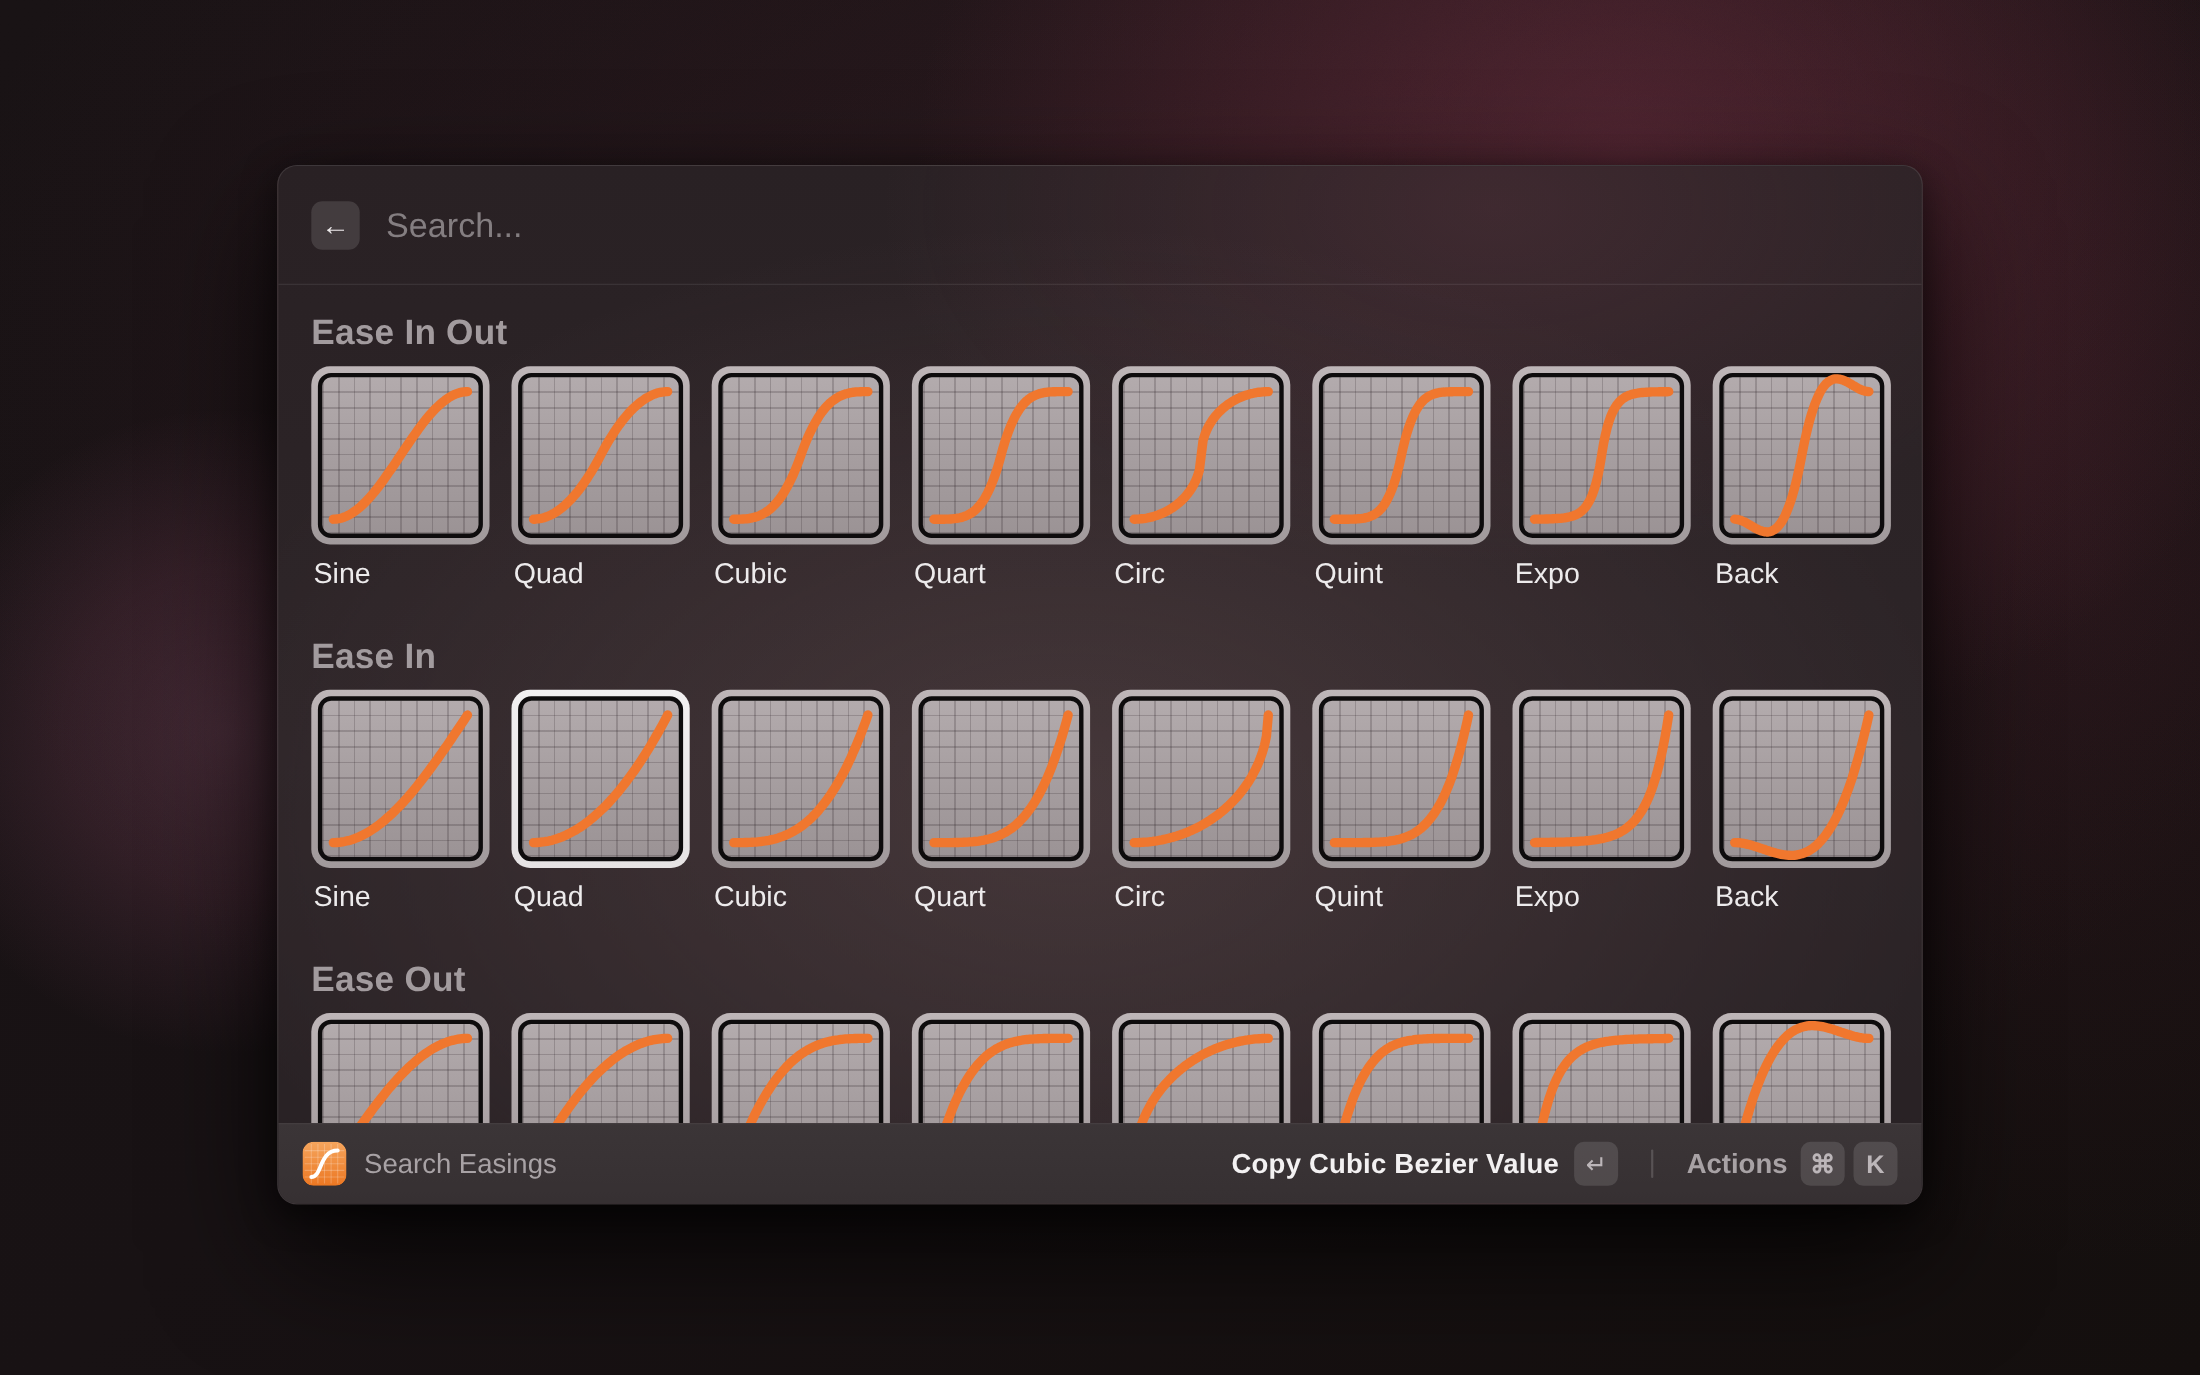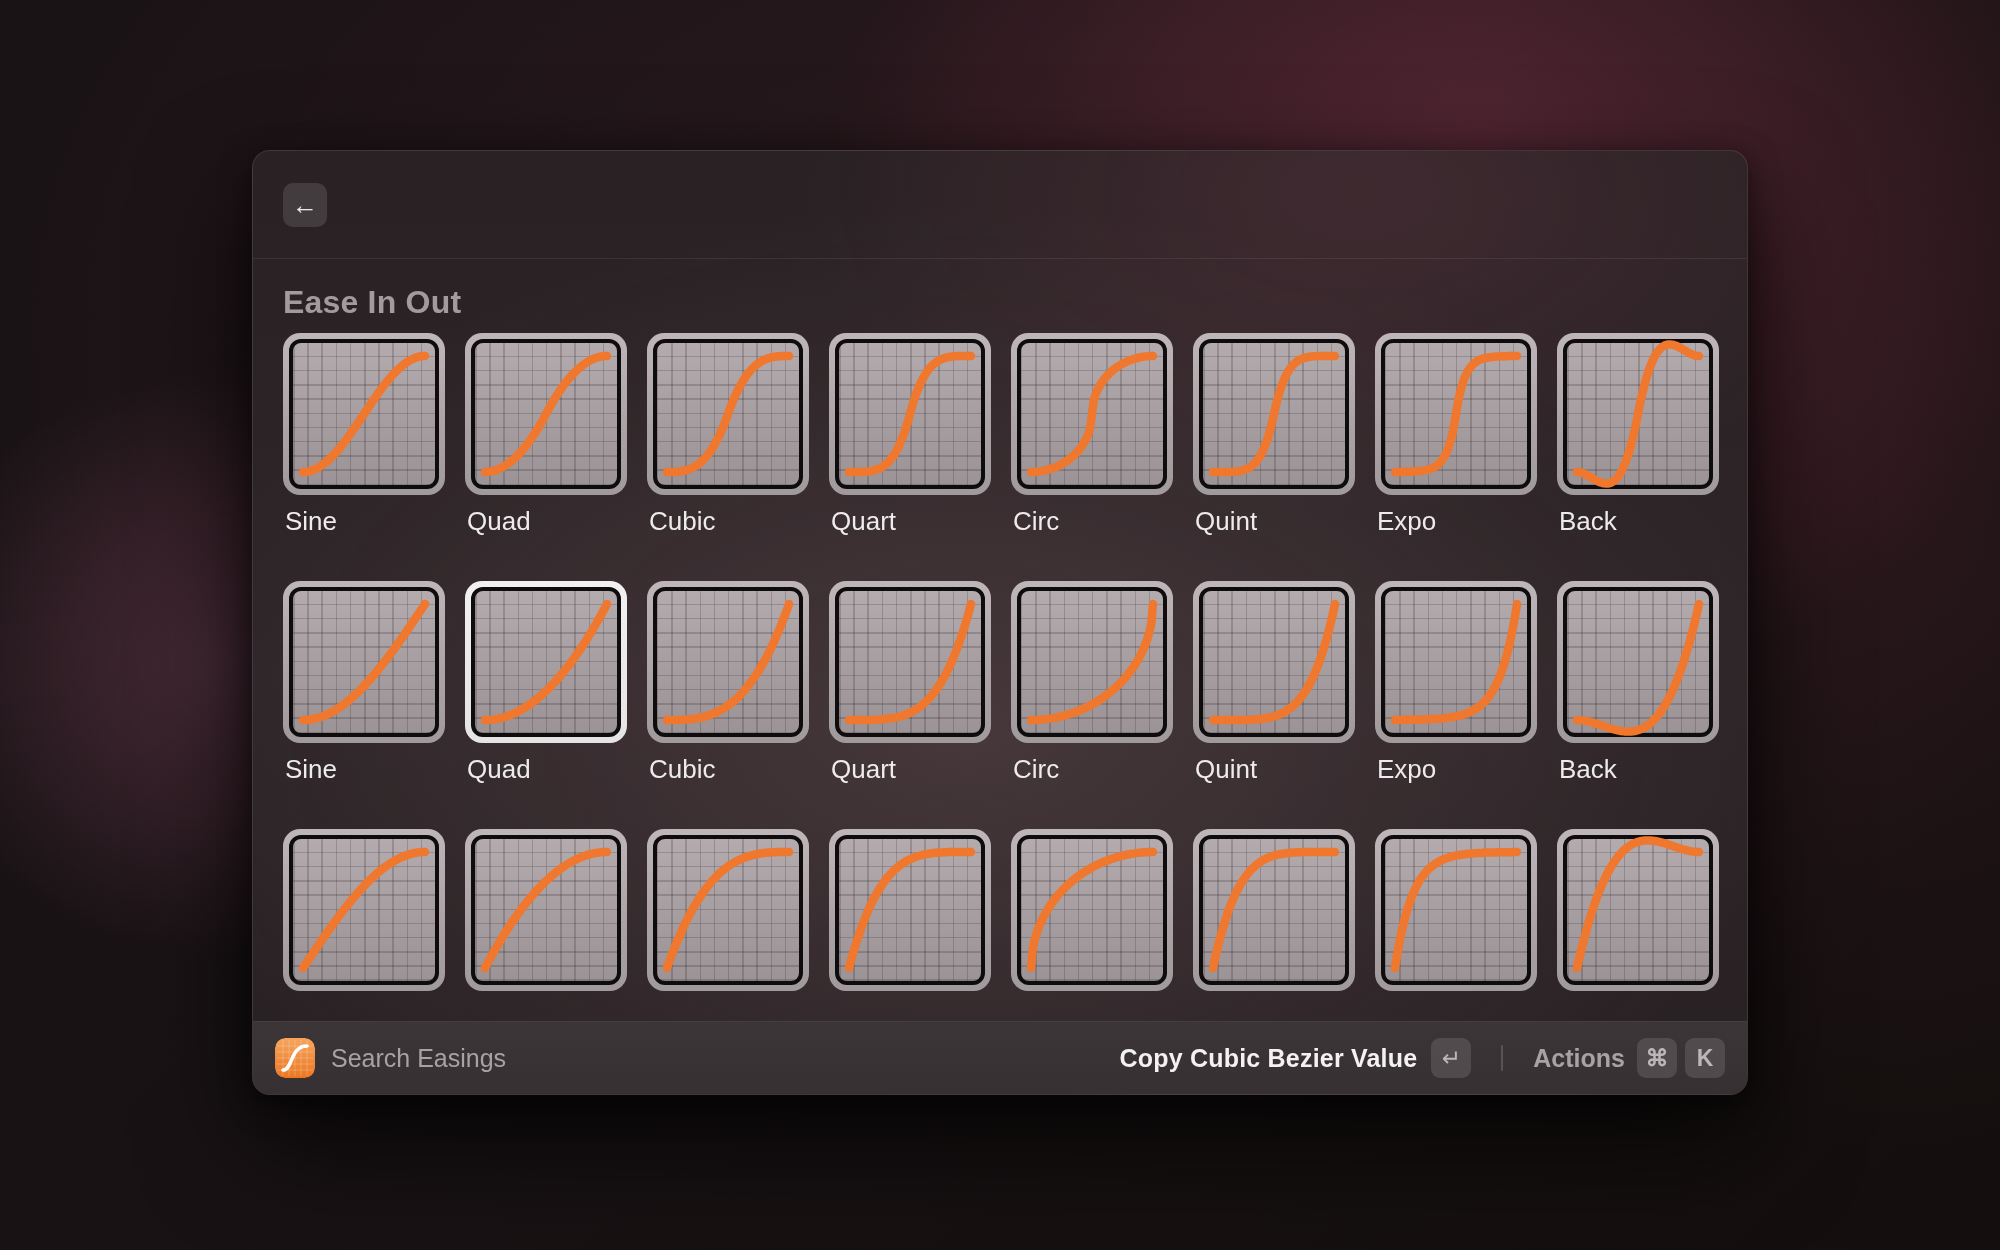--- a/index.html
+++ b/index.html
@@ -126,20 +126,21 @@
     <rect width="2000" height="1250" filter="url(#noiseF)"></rect>
   </svg>
 </div>
 
 <div class="window">
 
   <div class="header">
     <button class="back-btn">
       <span>←</span>
     </button>
+    <input class="search-input" type="text" placeholder="Search..." style="">
   </div>
 
   <div class="content" id="content">
       <div class="section">
         <div class="section-header">Ease In Out</div>
         <div class="cards">
           <div class="cell">
             <div class="card">
               <div class="plot"></div>
               <svg class="curve-svg" width="142" height="142" viewBox="0 0 142 142">
@@ -207,20 +208,21 @@
               <div class="plot"></div>
               <svg class="curve-svg" width="142" height="142" viewBox="0 0 142 142">
                 <path d="M10.0 129.0 L11.7 129.1 L13.4 129.4 L15.1 129.9 L16.8 130.6 L18.5 131.3 L20.2 132.2 L21.9 133.2 L23.6 134.1 L25.3 135.1 L26.9 136.1 L28.6 137.1 L30.3 138.0 L32.0 138.8 L33.7 139.5 L35.4 140.0 L37.1 140.4 L38.8 140.6 L40.5 140.6 L42.2 140.3 L43.9 139.7 L45.6 138.8 L47.3 137.6 L49.0 136.1 L50.7 134.1 L52.4 131.8 L54.1 129.0 L55.8 125.7 L57.4 121.9 L59.1 117.7 L60.8 112.9 L62.5 107.5 L64.2 101.5 L65.9 94.9 L67.6 87.6 L69.3 79.7 L71.0 71.0 L72.7 62.3 L74.4 54.4 L76.1 47.1 L77.8 40.5 L79.5 34.5 L81.2 29.1 L82.9 24.3 L84.6 20.1 L86.3 16.3 L87.9 13.0 L89.6 10.2 L91.3 7.9 L93.0 5.9 L94.7 4.4 L96.4 3.2 L98.1 2.3 L99.8 1.7 L101.5 1.4 L103.2 1.4 L104.9 1.6 L106.6 2.0 L108.3 2.5 L110.0 3.2 L111.7 4.0 L113.4 4.9 L115.1 5.9 L116.8 6.9 L118.4 7.9 L120.1 8.8 L121.8 9.8 L123.5 10.7 L125.2 11.4 L126.9 12.1 L128.6 12.6 L130.3 12.9 L132.0 13.0" fill="none" stroke="#f0772e" stroke-width="8.5" stroke-linecap="round" stroke-linejoin="round"></path>
               </svg>
             </div>
             <div class="card-label">Back</div>
           </div>
         </div>
       </div>
       <div class="section">
+        <div class="section-header">Ease In</div>
         <div class="cards">
           <div class="cell">
             <div class="card">
               <div class="plot"></div>
               <svg class="curve-svg" width="142" height="142" viewBox="0 0 142 142">
                 <path d="M10.0 129.0 L11.7 129.0 L13.4 128.9 L15.1 128.8 L16.8 128.6 L18.5 128.3 L20.2 128.0 L21.9 127.6 L23.6 127.2 L25.3 126.8 L26.9 126.3 L28.6 125.7 L30.3 125.0 L32.0 124.4 L33.7 123.6 L35.4 122.8 L37.1 122.0 L38.8 121.1 L40.5 120.2 L42.2 119.2 L43.9 118.1 L45.6 117.0 L47.3 115.9 L49.0 114.7 L50.7 113.5 L52.4 112.2 L54.1 110.8 L55.8 109.5 L57.4 108.0 L59.1 106.5 L60.8 105.0 L62.5 103.5 L64.2 101.9 L65.9 100.2 L67.6 98.5 L69.3 96.8 L71.0 95.0 L72.7 93.2 L74.4 91.4 L76.1 89.5 L77.8 87.6 L79.5 85.6 L81.2 83.6 L82.9 81.6 L84.6 79.5 L86.3 77.4 L87.9 75.3 L89.6 73.2 L91.3 71.0 L93.0 68.8 L94.7 66.6 L96.4 64.3 L98.1 62.0 L99.8 59.7 L101.5 57.4 L103.2 55.0 L104.9 52.7 L106.6 50.3 L108.3 47.9 L110.0 45.5 L111.7 43.0 L113.4 40.6 L115.1 38.1 L116.8 35.6 L118.4 33.1 L120.1 30.6 L121.8 28.1 L123.5 25.6 L125.2 23.1 L126.9 20.6 L128.6 18.1 L130.3 15.5 L132.0 13.0" fill="none" stroke="#f0772e" stroke-width="8.5" stroke-linecap="round" stroke-linejoin="round"></path>
               </svg>
             </div>
             <div class="card-label">Sine</div>
           </div>
@@ -283,20 +285,21 @@
               <div class="plot"></div>
               <svg class="curve-svg" width="142" height="142" viewBox="0 0 142 142">
                 <path d="M10.0 129.0 L11.7 129.0 L13.4 129.1 L15.1 129.3 L16.8 129.6 L18.5 129.8 L20.2 130.2 L21.9 130.6 L23.6 131.0 L25.3 131.5 L26.9 132.0 L28.6 132.5 L30.3 133.0 L32.0 133.6 L33.7 134.2 L35.4 134.7 L37.1 135.3 L38.8 135.9 L40.5 136.4 L42.2 137.0 L43.9 137.5 L45.6 138.0 L47.3 138.5 L49.0 138.9 L50.7 139.3 L52.4 139.7 L54.1 140.0 L55.8 140.2 L57.4 140.4 L59.1 140.5 L60.8 140.6 L62.5 140.6 L64.2 140.5 L65.9 140.3 L67.6 140.0 L69.3 139.6 L71.0 139.2 L72.7 138.6 L74.4 137.9 L76.1 137.1 L77.8 136.2 L79.5 135.1 L81.2 134.0 L82.9 132.6 L84.6 131.2 L86.3 129.6 L87.9 127.8 L89.6 125.9 L91.3 123.9 L93.0 121.6 L94.7 119.2 L96.4 116.7 L98.1 113.9 L99.8 111.0 L101.5 107.8 L103.2 104.5 L104.9 101.0 L106.6 97.2 L108.3 93.3 L110.0 89.1 L111.7 84.7 L113.4 80.1 L115.1 75.3 L116.8 70.2 L118.4 64.9 L120.1 59.3 L121.8 53.5 L123.5 47.4 L125.2 41.1 L126.9 34.5 L128.6 27.6 L130.3 20.4 L132.0 13.0" fill="none" stroke="#f0772e" stroke-width="8.5" stroke-linecap="round" stroke-linejoin="round"></path>
               </svg>
             </div>
             <div class="card-label">Back</div>
           </div>
         </div>
       </div>
       <div class="section">
+        <div class="section-header">Ease Out</div>
         <div class="cards">
           <div class="cell">
             <div class="card">
               <div class="plot"></div>
               <svg class="curve-svg" width="142" height="142" viewBox="0 0 142 142">
                 <path d="M10.0 129.0 L11.7 126.5 L13.4 123.9 L15.1 121.4 L16.8 118.9 L18.5 116.4 L20.2 113.9 L21.9 111.4 L23.6 108.9 L25.3 106.4 L26.9 103.9 L28.6 101.4 L30.3 99.0 L32.0 96.5 L33.7 94.1 L35.4 91.7 L37.1 89.3 L38.8 87.0 L40.5 84.6 L42.2 82.3 L43.9 80.0 L45.6 77.7 L47.3 75.4 L49.0 73.2 L50.7 71.0 L52.4 68.8 L54.1 66.7 L55.8 64.6 L57.4 62.5 L59.1 60.4 L60.8 58.4 L62.5 56.4 L64.2 54.4 L65.9 52.5 L67.6 50.6 L69.3 48.8 L71.0 47.0 L72.7 45.2 L74.4 43.5 L76.1 41.8 L77.8 40.1 L79.5 38.5 L81.2 37.0 L82.9 35.5 L84.6 34.0 L86.3 32.5 L87.9 31.2 L89.6 29.8 L91.3 28.5 L93.0 27.3 L94.7 26.1 L96.4 25.0 L98.1 23.9 L99.8 22.8 L101.5 21.8 L103.2 20.9 L104.9 20.0 L106.6 19.2 L108.3 18.4 L110.0 17.6 L111.7 17.0 L113.4 16.3 L115.1 15.7 L116.8 15.2 L118.4 14.8 L120.1 14.4 L121.8 14.0 L123.5 13.7 L125.2 13.4 L126.9 13.2 L128.6 13.1 L130.3 13.0 L132.0 13.0" fill="none" stroke="#f0772e" stroke-width="8.5" stroke-linecap="round" stroke-linejoin="round"></path>
               </svg>
             </div>
           </div>
           <div class="cell">

